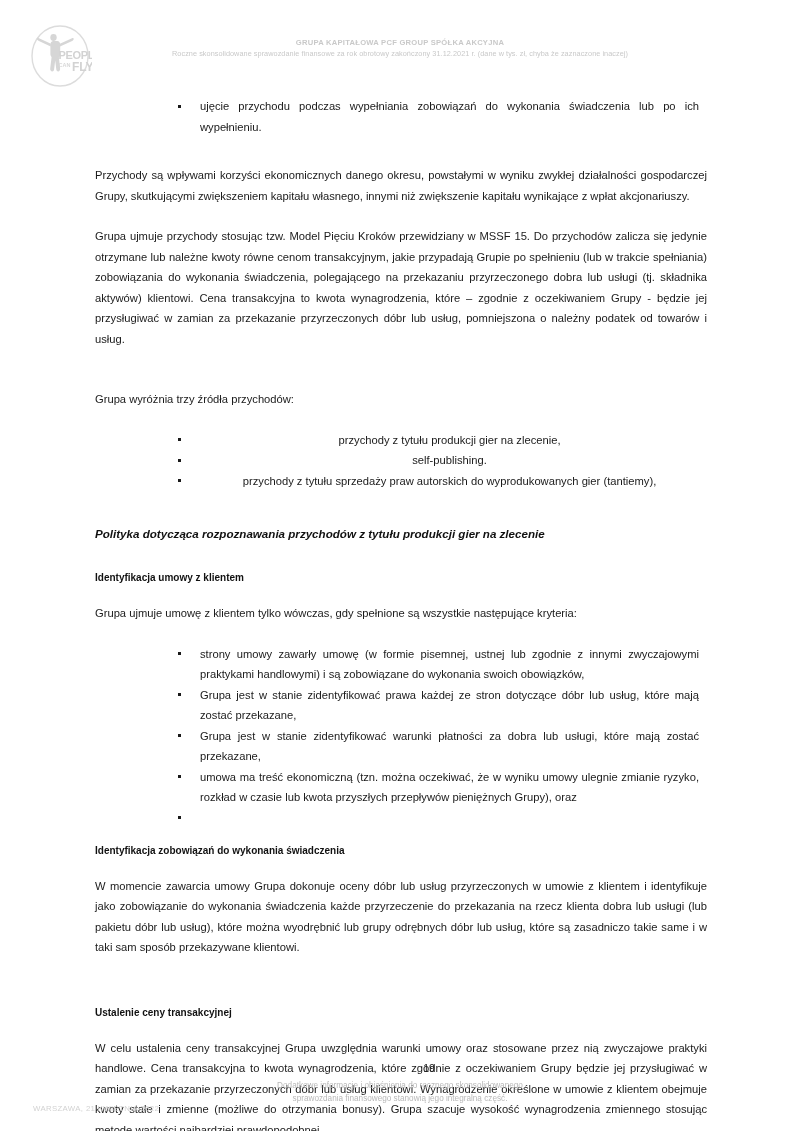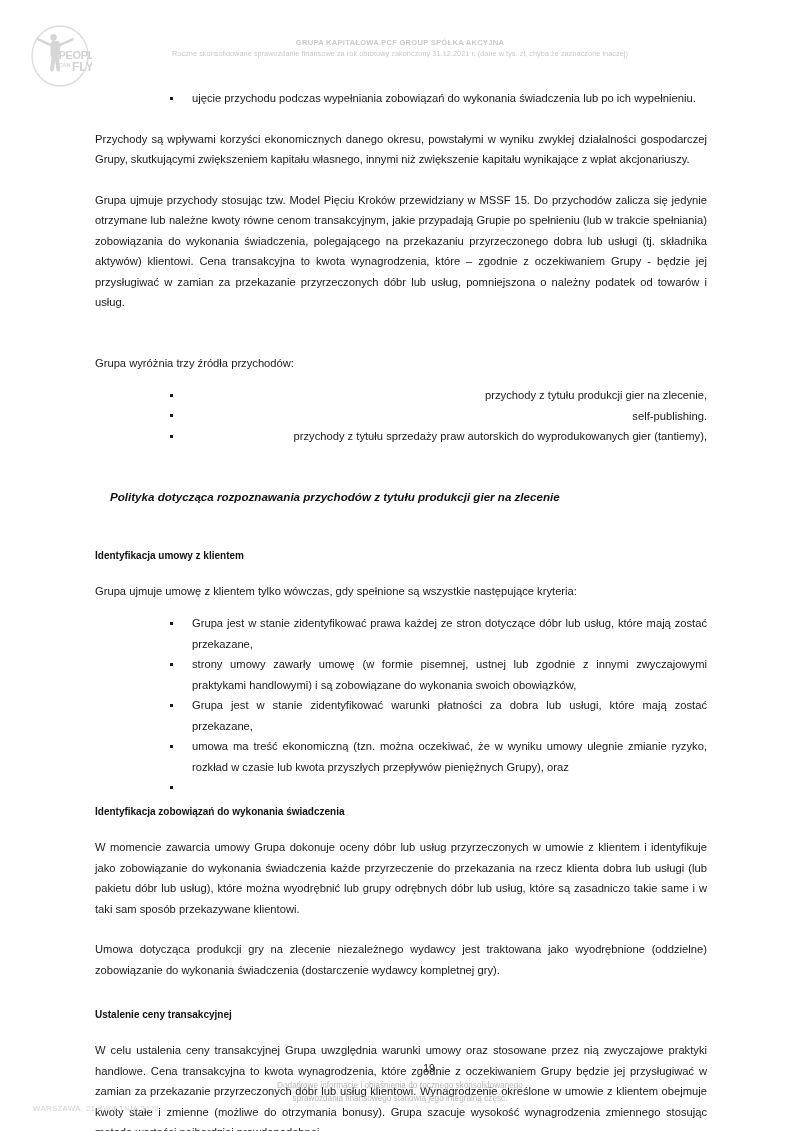--- a/index.html
+++ b/index.html
@@ -76,21 +76,21 @@
     text-align: justify;
     text-justify: inter-word;
     color: #1a1a1a;
   }
   .sp-para { height: 20px; }
   .sp-small { height: 12px; }
   .sp-head  { height: 26px; }
   .sp-head-sm { height: 16px; }
 
   ul.bullets {
-    margin: 0;
+    margin: 8px;
     padding: 0;
     list-style: none;
   }
   ul.bullets li {
     position: relative;
     margin: 0 0 0 0;
     padding-left: 97px;
     font-size: 11.2px;
     line-height: 20.5px;
     text-align: justify;
@@ -98,24 +98,24 @@
     color: #1a1a1a;
   }
   ul.bullets li .bullet-sq {
     position: absolute;
     left: 75px;
     top: 8.5px;
     width: 3.4px;
     height: 3.4px;
     background: #1a1a1a;
   }
-  ul.bullets li.last-line-left { text-align: right; }
+  ul.bullets li.last-line-left { text-align: center; }
 
   h2.section-title {
-    margin: 15px;
+    margin: 0;
     font-size: 11.6px;
     font-weight: bold;
     font-style: italic;
     line-height: 18px;
     color: #111111;
   }
   h3.sub-title {
     margin: 0;
     font-size: 10px;
     font-weight: bold;
@@ -239,25 +239,25 @@
     <div class="sp-head"></div>
     <h3 class="sub-title">Identyfikacja umowy z klientem</h3>
 
     <div class="sp-head-sm"></div>
     <p class="para">Grupa ujmuje umowę z klientem tylko wówczas, gdy spełnione są wszystkie następujące kryteria:</p>
 
     <div class="sp-small"></div>
     <ul class="bullets">
       <li>
         <span class="bullet-sq"></span>
+        <span>strony umowy zawarły umowę (w formie pisemnej, ustnej lub zgodnie z innymi zwyczajowymi praktykami handlowymi) i są zobowiązane do wykonania swoich obowiązków,</span>
+      </li>
+      <li>
+        <span class="bullet-sq"></span>
         <span>Grupa jest w stanie zidentyfikować prawa każdej ze stron dotyczące dóbr lub usług, które mają zostać przekazane,</span>
-      </li>
-      <li>
-        <span class="bullet-sq"></span>
-        <span>strony umowy zawarły umowę (w formie pisemnej, ustnej lub zgodnie z innymi zwyczajowymi praktykami handlowymi) i są zobowiązane do wykonania swoich obowiązków,</span>
       </li>
       <li>
         <span class="bullet-sq"></span>
         <span>Grupa jest w stanie zidentyfikować warunki płatności za dobra lub usługi, które mają zostać przekazane,</span>
       </li>
       <li>
         <span class="bullet-sq"></span>
         <span>umowa ma treść ekonomiczną (tzn. można oczekiwać, że w wyniku umowy ulegnie zmianie ryzyko, rozkład w czasie lub kwota przyszłych przepływów pieniężnych Grupy), oraz</span>
       </li>
       <li>
@@ -265,21 +265,20 @@
       </li>
     </ul>
 
     <div class="sp-head"></div>
     <h3 class="sub-title">Identyfikacja zobowiązań do wykonania świadczenia</h3>
 
     <div class="sp-head-sm"></div>
     <p class="para">W momencie zawarcia umowy Grupa dokonuje oceny dóbr lub usług przyrzeczonych w umowie z klientem i identyfikuje jako zobowiązanie do wykonania świadczenia każde przyrzeczenie do przekazania na rzecz klienta dobra lub usługi (lub pakietu dóbr lub usług), które można wyodrębnić lub grupy odrębnych dóbr lub usług, które są zasadniczo takie same i w taki sam sposób przekazywane klientowi.</p>
 
     <div class="sp-para"></div>
-    <p class="para">Umowa dotycząca produkcji gry na zlecenie niezależnego wydawcy jest traktowana jako wyodrębnione (oddzielne) zobowiązanie do wykonania świadczenia (dostarczenie wydawcy kompletnej gry).</p>
 
     <div class="sp-head"></div>
     <h3 class="sub-title">Ustalenie ceny transakcyjnej</h3>
 
     <div class="sp-head-sm"></div>
     <p class="para">W celu ustalenia ceny transakcyjnej Grupa uwzględnia warunki umowy oraz stosowane przez nią zwyczajowe praktyki handlowe. Cena transakcyjna to kwota wynagrodzenia, które zgodnie z oczekiwaniem Grupy będzie jej przysługiwać w zamian za przekazanie przyrzeczonych dóbr lub usług klientowi. Wynagrodzenie określone w umowie z klientem obejmuje kwoty stałe i zmienne (możliwe do otrzymania bonusy). Grupa szacuje wysokość wynagrodzenia zmiennego stosując metodę wartości najbardziej prawdopodobnej.</p>
 
   </div>
 
   <div class="page-number">19</div>

